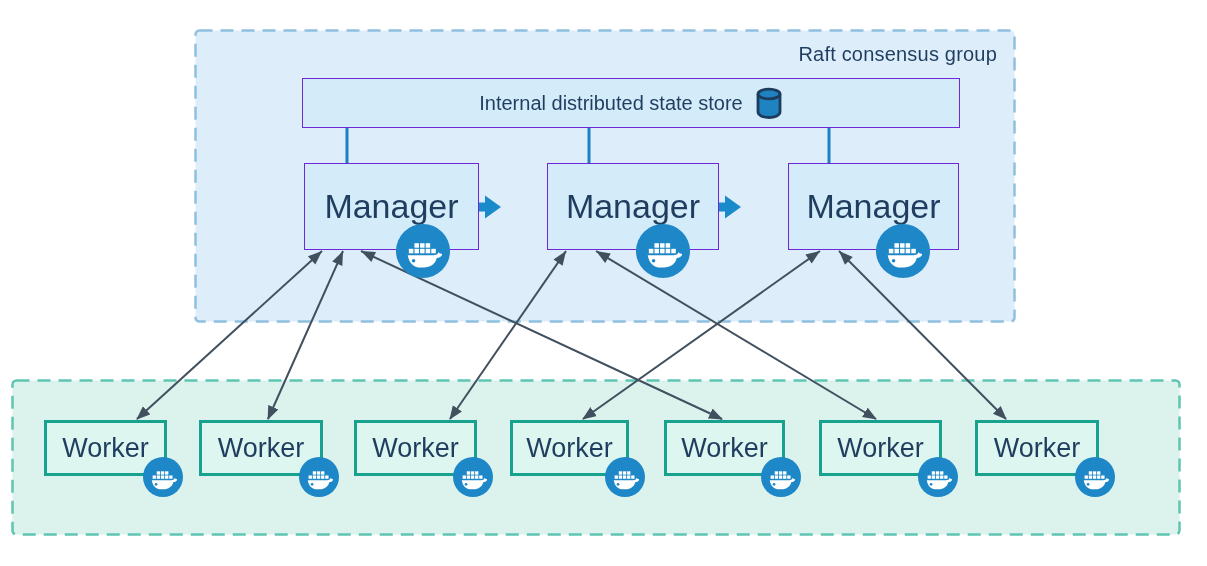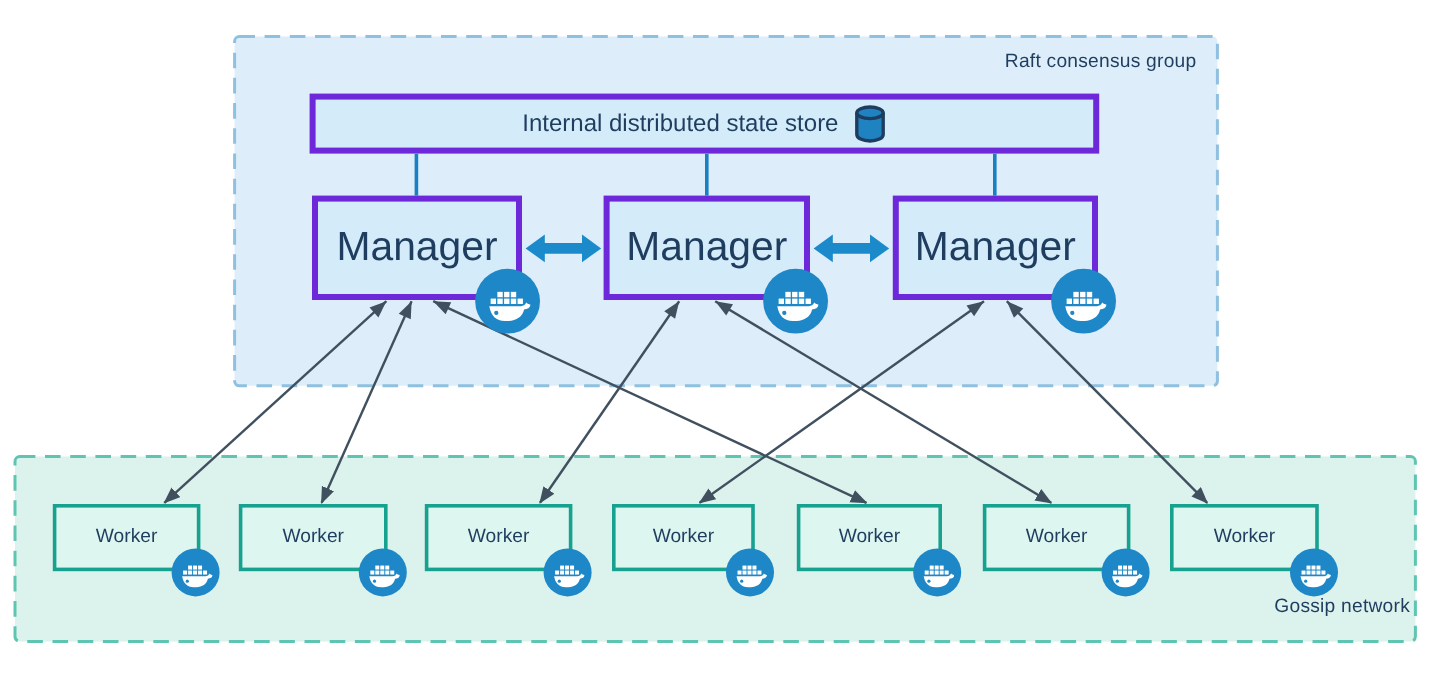--- a/index.html
+++ b/index.html
@@ -2,53 +2,52 @@
 <html><head>
 <meta charset="utf-8">
 <style>
   html,body{margin:0;padding:0;background:#ffffff;}
   #stage{
     position:relative;width:1207px;height:566px;background:#ffffff;overflow:hidden;
     font-family:"Liberation Sans", sans-serif;color:#1f3d5f;
   }
   #stage svg.layer{position:absolute;left:0;top:0;width:1207px;height:566px;}
   .group-label{
-    position:absolute;font-size:16px;color:#1f3d5f;text-align:right;z-index:2;
+    position:absolute;font-size:20px;color:#1f3d5f;text-align:right;z-index:2;
     letter-spacing:.2px;
   }
   .node{
     position:absolute;box-sizing:border-box;display:flex;align-items:center;justify-content:center;
     z-index:3;
   }
-  .blue-node{background:#d4ebfa;border:5px solid #6d28d9;}
+  .blue-node{background:#d4ebfa;border:1px solid #6d28d9;margin-left:44px;}
   .teal-node{background:#def6f0;border:3px solid #16a28f;}
   .store{font-size:20px;gap:12px;}
   .manager{font-size:34px;}
-  .worker{font-size:16px;text-align:right;}
+  .worker{font-size:27px;text-align:right;}
   .badge{
     position:absolute;border-radius:50%;background:#1d87c7;z-index:4;
     display:flex;align-items:center;justify-content:center;
   }
   .badge.lg{width:54px;height:54px;}
   .badge.sm{width:40px;height:40px;}
   .badge svg{width:72%;height:72%;}
   .cyl{flex:0 0 auto;}
 </style>
 </head>
 <body>
 
 <div id="stage">
 
   <svg class="layer" style="z-index:1">
     <rect x="195.5" y="30.5" width="819" height="291" rx="4" fill="#ddeefa" stroke="#8fc0e0" stroke-width="2.5" stroke-dasharray="13 8"></rect>
     <rect x="12.5" y="380.5" width="1167" height="154" rx="4" fill="#dcf2ec" stroke="#5fc5b3" stroke-width="2.5" stroke-dasharray="13 8"></rect>
   </svg>
 
   <div class="group-label" style="left:735px;top:43px;width:262px;">Raft consensus group</div>
-  <div class="group-label" style="left:995px;top:497px;width:180px;">Gossip network</div>
 
   <svg class="layer" style="z-index:2" id="edge-layer">
     <defs>
       <marker id="ah" markerUnits="userSpaceOnUse" markerWidth="14" markerHeight="12" refX="13" refY="5.5" orient="auto">
         <path d="M0,0 L14,5.5 L0,11 Z" fill="#40505f"></path>
       </marker>
     </defs>
   <line x1="347" y1="128" x2="347" y2="166" stroke="#1a80c4" stroke-width="3"></line>
       <line x1="589" y1="128" x2="589" y2="166" stroke="#1a80c4" stroke-width="3"></line>
       <line x1="829" y1="128" x2="829" y2="166" stroke="#1a80c4" stroke-width="3"></line>

